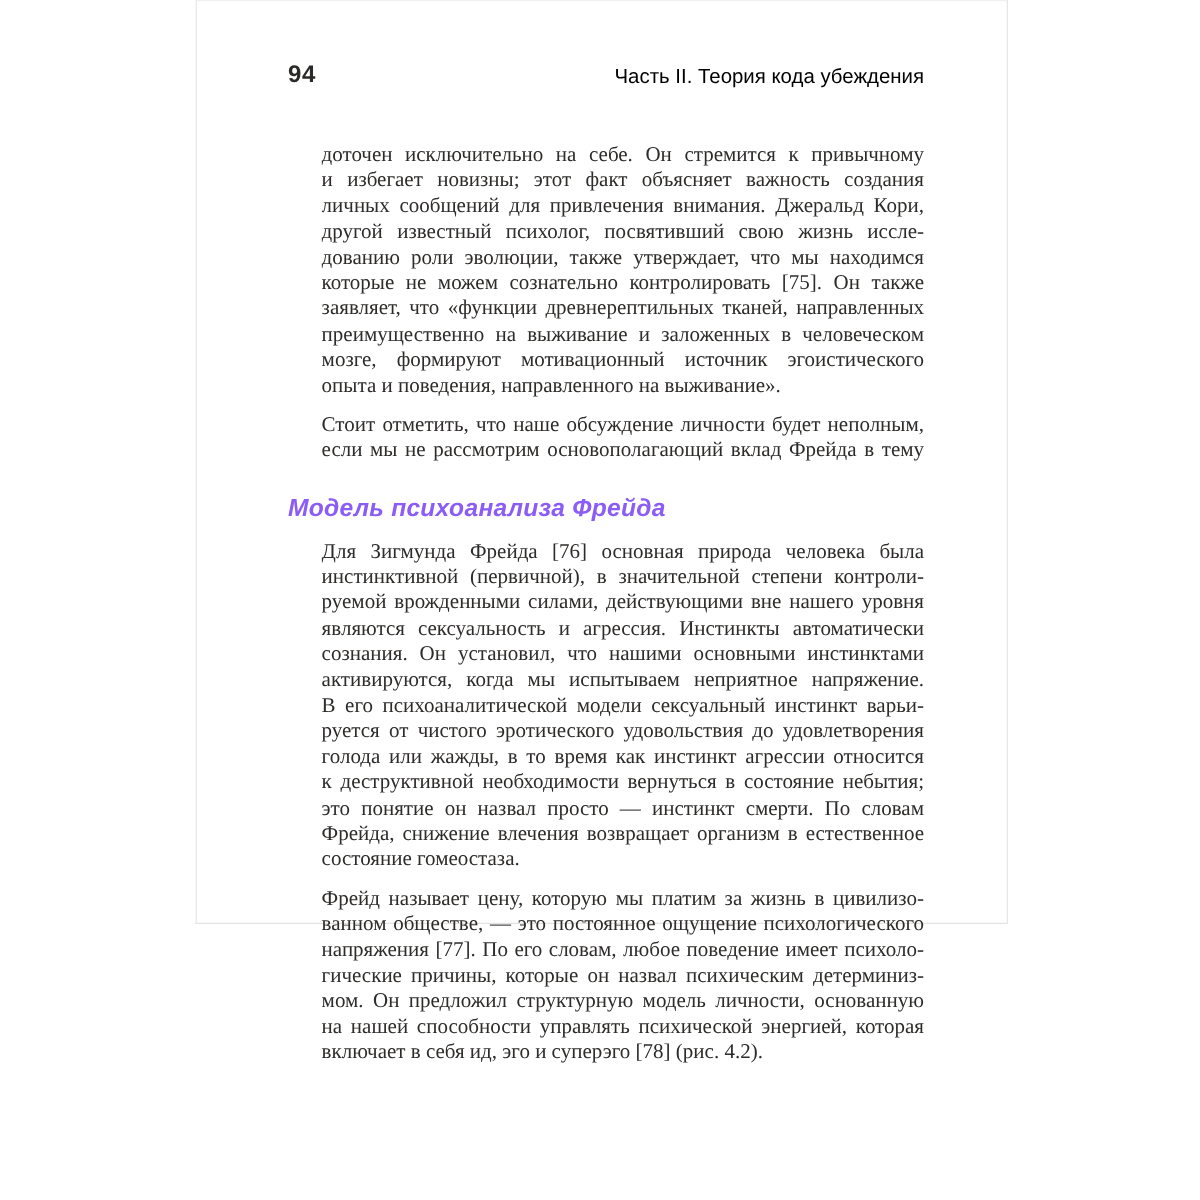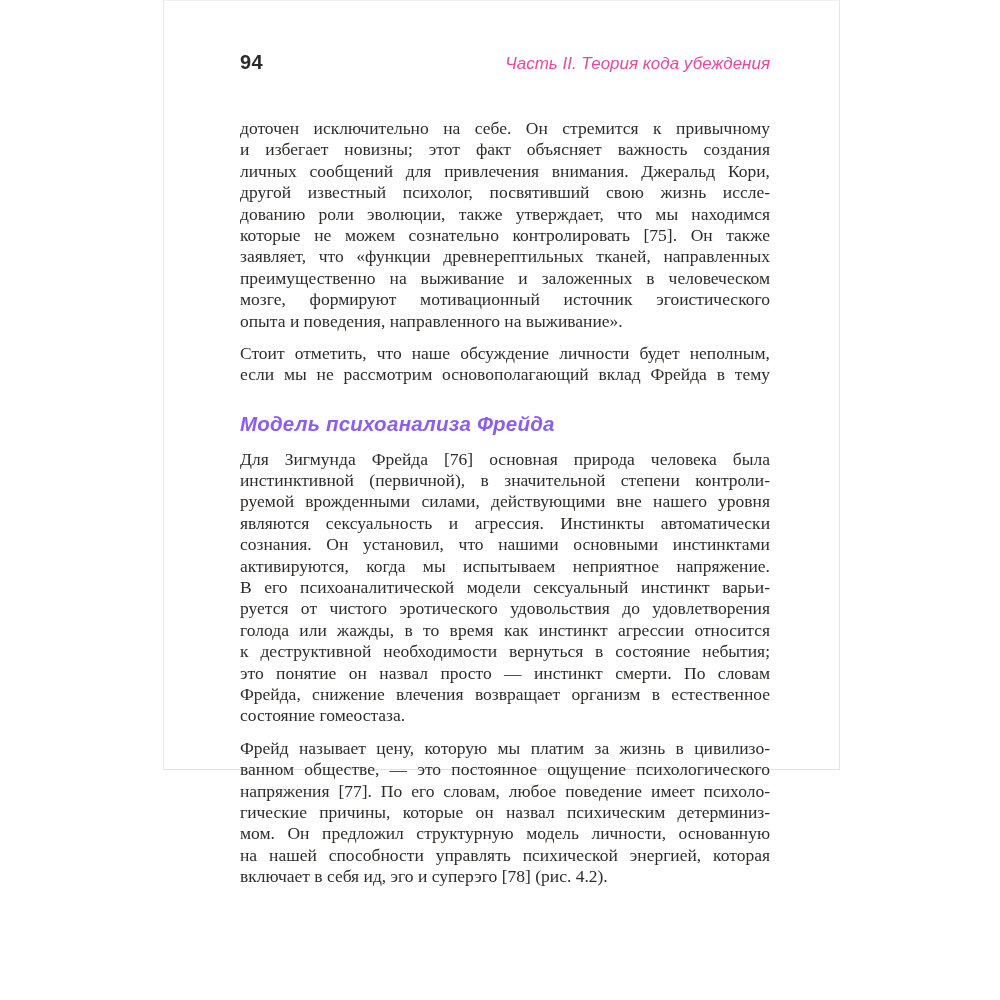--- a/index.html
+++ b/index.html
@@ -38,39 +38,39 @@
     padding-top: 50px;
     font-family: "Liberation Sans", sans-serif;
   }
   .folio {
     font-weight: 700;
     font-size: 20px;
     letter-spacing: 0.5px;
     color: #2b2a28;
   }
   .running-title {
-    font-style: italic;
     font-size: 17px;
-    color: #ec4899;
+    color: #000000;
   }
   .page-body {
     margin-top: 44px;
     font-family: "Liberation Serif", serif;
     font-size: 17.5px;
     color: #2e2c2a;
   }
   .paragraph {
     margin: 0 0 11px 0;
   }
   .line {
     height: 21.4px;
     line-height: 21.4px;
     text-align: justify;
     text-align-last: justify;
     overflow: hidden;
+    margin-left: 28px;
   }
   .line.last {
     text-align-last: left;
   }
   .section-heading {
     font-family: "Liberation Sans", sans-serif;
     font-style: italic;
     font-weight: 700;
     font-size: 20.5px;
     letter-spacing: 0.2px;

